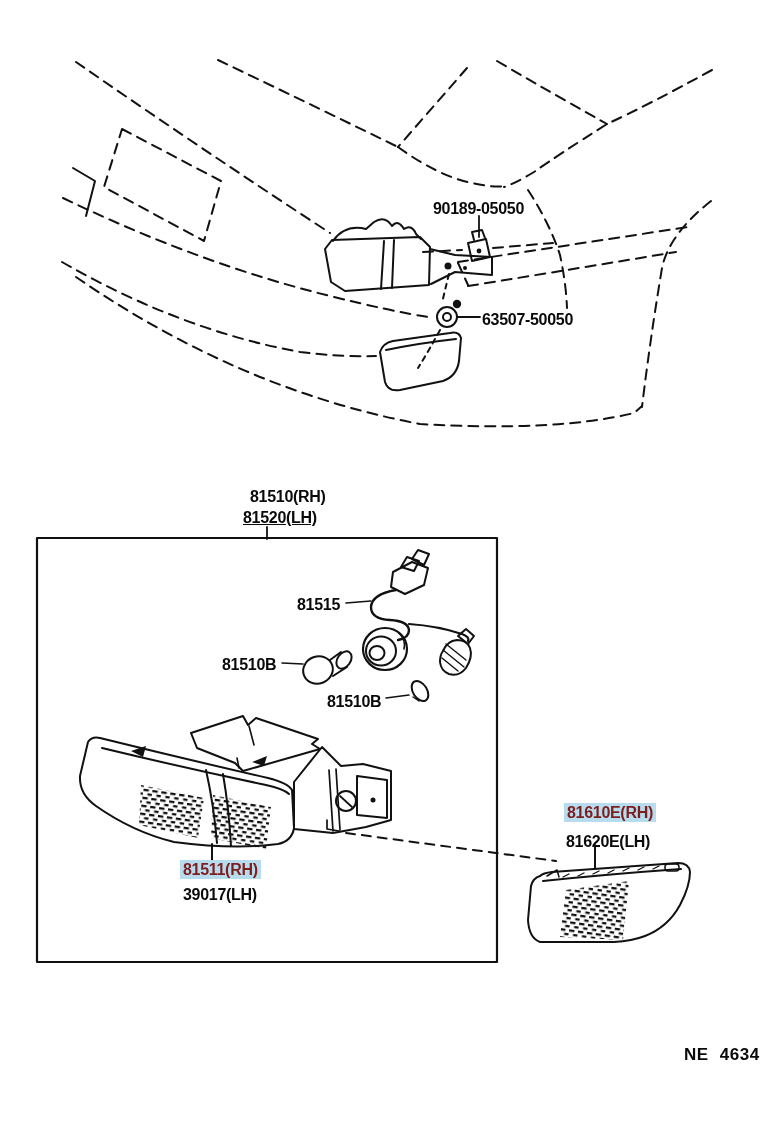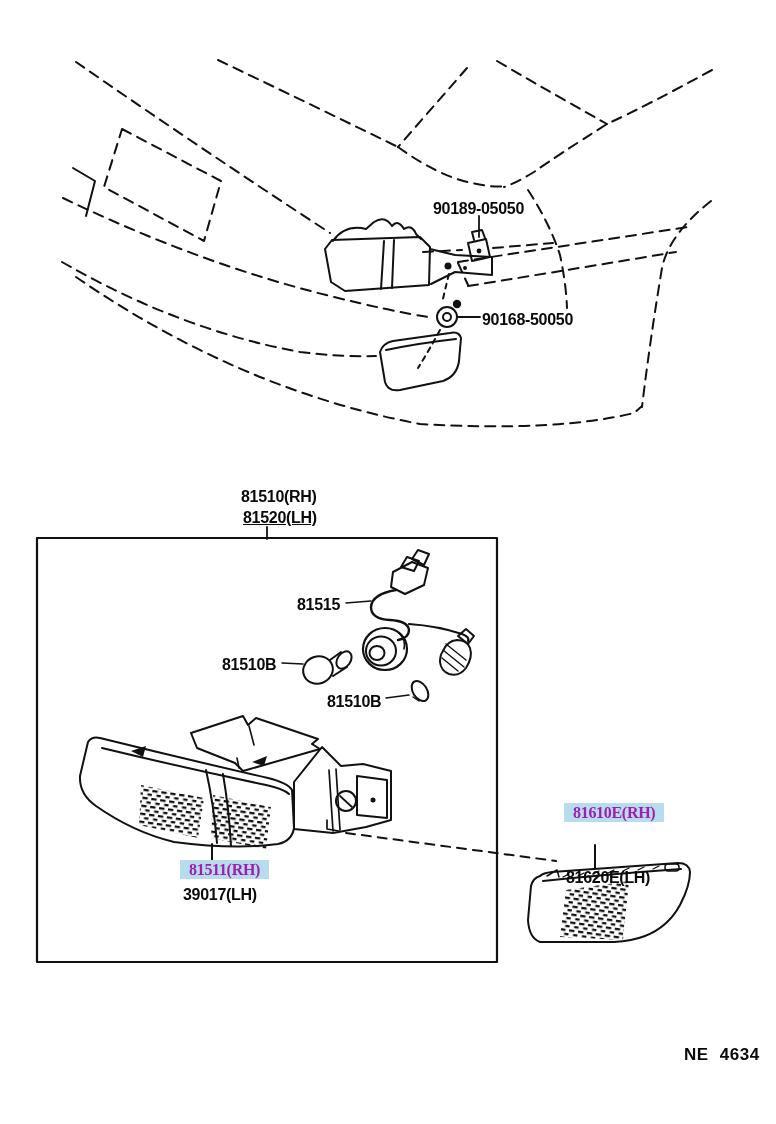--- a/index.html
+++ b/index.html
@@ -1,21 +1,21 @@
 <!DOCTYPE html>
 <html><head>
 <meta charset="utf-8">
 <style>
   html,body{margin:0;padding:0;background:#fff;}
   #canvas{position:relative;width:776px;height:1120px;background:#ffffff;overflow:hidden;
           font-family:"Liberation Sans",sans-serif;}
   #art{position:absolute;left:0;top:0;}
   .lbl{position:absolute;font:bold 16px/1.2 "Liberation Sans",sans-serif;color:#0a0a0a;
        letter-spacing:-0.3px;white-space:nowrap;}
-  .hl{background:#b6dcee;color:#a21caf;padding:0 9px;font-family:Liberation Serif, serif;}
+  .hl{background:#b6dcee;color:#7f1d1d;padding:0 3px;}
   .code{font:bold 17px/1 "Liberation Sans",sans-serif;word-spacing:6px;letter-spacing:0.5px;}
   svg path, svg rect, svg circle, svg ellipse, svg line{vector-effect:none;}
 </style>
 </head>
 <body>
 
 <div id="canvas">
 
 <svg id="art" width="776" height="1124" viewBox="0 0 776 1124" stroke="#111" fill="none" stroke-width="2" stroke-linecap="round" stroke-linejoin="round">
   <defs>
@@ -149,31 +149,31 @@
     <path d="M543,881 Q610,874 681,869"></path>
     <path d="M547,876 L557,870 L559,877" stroke-width="1.5"></path>
     <rect x="665" y="864" width="14" height="7" rx="3" stroke-width="1.5"></rect>
     <path d="M563,877 l6,-3 M578,876 l6,-3 M593,874 l6,-3 M608,873 l6,-3 M623,871 l6,-3 M638,870 l6,-3 M653,869 l6,-3" stroke-width="1.3"></path>
     <path d="M566,890 L629,881 L623,940 L560,937 Z" fill="url(#hatch)" stroke="none"></path>
   </g>
 </svg>
 
   <div class="lbl" style="left:433px;top:199px;">90189-05050</div>
 
-  <div class="lbl" style="left:482px;top:310px;">90168-50050</div>
+  <div class="lbl" style="left:482px;top:310px;">63507-50050</div>
 
-  <div class="lbl" style="left:241px;top:487px;">81510(RH)</div>
+  <div class="lbl" style="left:250px;top:487px;">81510(RH)</div>
   <div class="lbl" style="left:243px;top:508px;text-decoration:underline;">81520(LH)</div>
 
   <div class="lbl" style="left:297px;top:595px;text-align:right;">81515</div>
 
   <div class="lbl" style="left:222px;top:655px;">81510B</div>
 
   <div class="lbl" style="left:327px;top:692px;">81510B</div>
 
   <div class="lbl hl" style="left:180px;top:860px;">81511(RH)</div>
   <div class="lbl" style="left:183px;top:885px;">39017(LH)</div>
 
   <div class="lbl hl" style="left:564px;top:803px;">81610E(RH)</div>
-  <div class="lbl" style="left:566px;top:868px;">81620E(LH)</div>
+  <div class="lbl" style="left:566px;top:832px;">81620E(LH)</div>
 
   <div class="lbl code" style="left:684px;top:1046px;">NE 4634</div>
 </div>
 
 </body></html>

